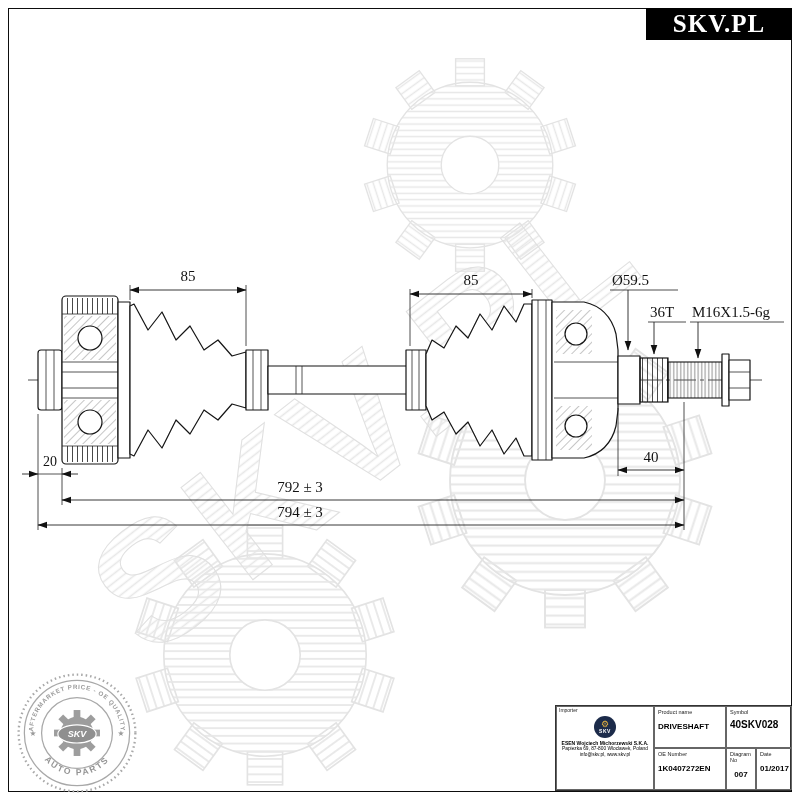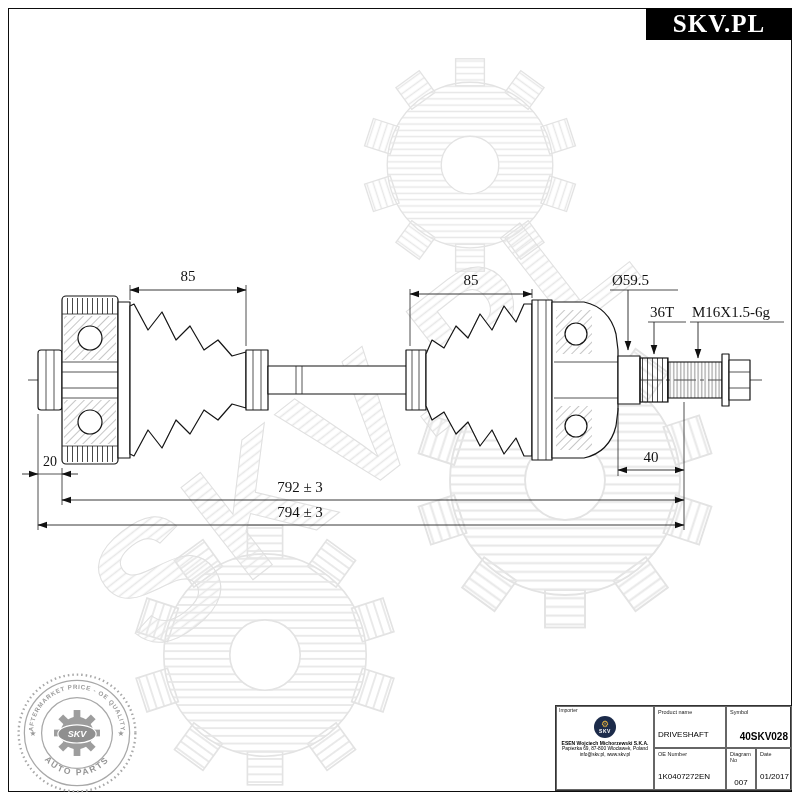--- a/index.html
+++ b/index.html
@@ -31,35 +31,35 @@
   .stamp-arc-b { font-size:9px; letter-spacing:2px; font-weight:bold; fill:#949494; }
   .stamp-star  { font-size:8px; fill:#9b9b9b; text-anchor:middle; }
   .stamp-skv   { font-size:9.5px; font-weight:bold; font-style:italic; fill:#ffffff; text-anchor:middle; }
 
   
   .infobox { position:absolute; right:9px; bottom:9px; width:236px; height:86px; background:#fff;
              display:grid; grid-template-columns:98px 72px 30px 36px; grid-template-rows:42px 42px;
              border:1px solid #333; }
   .cell { border:0.6px solid #666; padding:2px 3px; overflow:hidden; position:relative; }
   .cell-label { font-size:5.5px; color:#222; line-height:1.1; }
-  .cell-value { font-size:8px; color:#000; margin-top:15px; }
+  .cell-value { font-size:8px; color:#000; margin-top:7px;font-weight:bold; }
   .importer { grid-row:1/3; grid-column:1; display:flex; flex-direction:column; align-items:center; }
   .imp-label { position:absolute; top:1px; left:2px; font-size:5px; }
   .logo { width:22px; height:22px; border-radius:50%; background:#1c2b4a; margin-top:7px;
           display:flex; flex-direction:column; align-items:center; justify-content:center; }
   .logo-gear { font-size:9px; color:#e3b341; line-height:1; }
   .logo-text { font-size:5px; font-weight:bold; color:#fff; letter-spacing:0.5px; line-height:1; }
   .imp-name { font-size:5px; font-weight:bold; text-align:center; margin-top:2px; line-height:1.2; }
   .imp-line { font-size:4.8px; text-align:center; line-height:1.25; }
   .cell.product  { grid-column:2; grid-row:1; }
   .cell.symbol   { grid-column:3/5; grid-row:1; }
   .cell.oe       { grid-column:2; grid-row:2; }
   .cell.diagram  { grid-column:3; grid-row:2; }
   .cell.date     { grid-column:4; grid-row:2; }
-  .symbol .cell-value { font-size:10px; font-weight:bold; text-align:right; margin-top:16px; }
+  .symbol .cell-value { font-size:10px; font-weight:bold; text-align:left; margin-top:4px; }
   .diagram .cell-value, .date .cell-value { text-align:center; }
 </style>
 </head>
 <body>
 
 <div class="page">
 
   <svg class="scene" viewBox="0 0 800 800">
     <defs>
       <pattern id="wmhatch" width="7" height="7" patternUnits="userSpaceOnUse">

